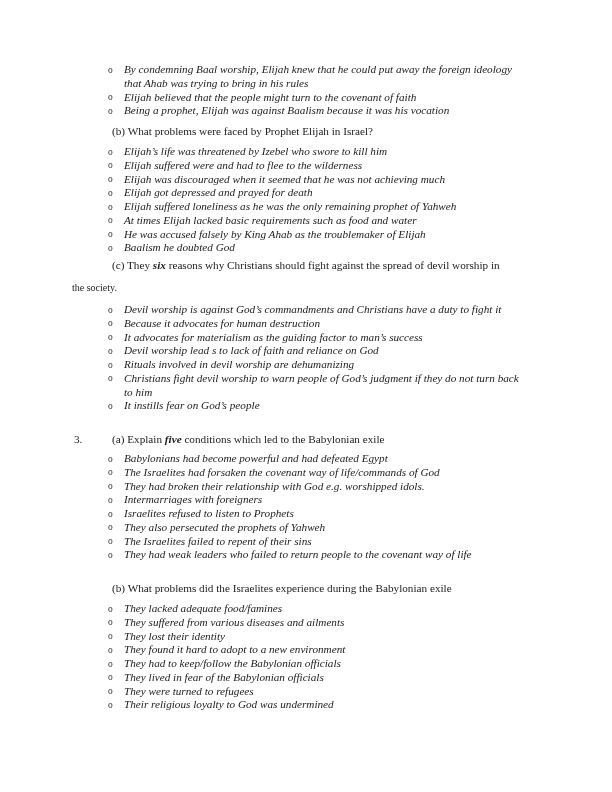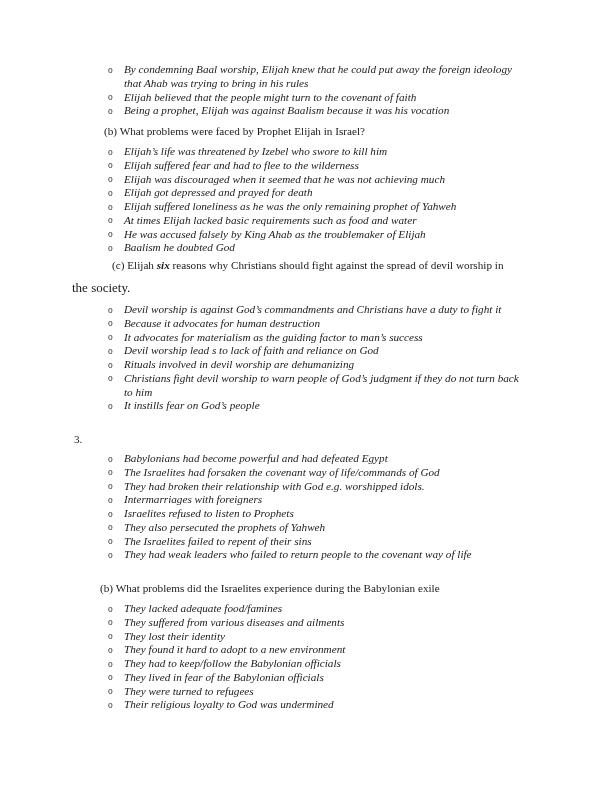--- a/index.html
+++ b/index.html
@@ -27,21 +27,21 @@
     position: absolute;
     font-size: 11.2px;
     line-height: 14px;
     font-style: normal;
     white-space: nowrap;
   }
   .heading b { font-weight: bold; font-style: italic; }
 
   .contline {
     position: absolute;
-    font-size: 13px;
+    font-size: 10px;
     line-height: 14px;
     white-space: nowrap;
     text-align: right;
   }
 
   .qnum {
     position: absolute;
     font-size: 11.2px;
     line-height: 14px;
   }
@@ -91,33 +91,33 @@
     <li class="bitem">
       <span class="marker">o</span>
       <span class="btext">Elijah believed that the people might turn to the covenant of faith</span>
     </li>
     <li class="bitem">
       <span class="marker">o</span>
       <span class="btext">Being a prophet, Elijah was against Baalism because it was his vocation</span>
     </li>
   </ul>
 
-  <div class="heading" style="left:104px; top:124px;">
+  <div class="heading" style="left:112px; top:124px;">
     <span>(b)</span>
     <span>What problems were faced by Prophet Elijah in Israel?</span>
   </div>
 
   <ul class="blist" style="left:108px; top:145px; width:400px;">
     <li class="bitem">
       <span class="marker">o</span>
       <span class="btext">Elijah’s life was threatened by Izebel who swore to kill him</span>
     </li>
     <li class="bitem">
       <span class="marker">o</span>
-      <span class="btext">Elijah suffered fear and had to flee to the wilderness</span>
+      <span class="btext">Elijah suffered were and had to flee to the wilderness</span>
     </li>
     <li class="bitem">
       <span class="marker">o</span>
       <span class="btext">Elijah was discouraged when it seemed that he was not achieving much</span>
     </li>
     <li class="bitem">
       <span class="marker">o</span>
       <span class="btext">Elijah got depressed and prayed for death</span>
     </li>
     <li class="bitem">
@@ -133,21 +133,21 @@
       <span class="btext">He was accused falsely by King Ahab as the troublemaker of Elijah</span>
     </li>
     <li class="bitem">
       <span class="marker">o</span>
       <span class="btext">Baalism he doubted God</span>
     </li>
   </ul>
 
   <div class="heading" style="left:112px; top:258px;">
     <span>(c)</span>
-    <span>Elijah </span><b>six</b><span> reasons why Christians should fight against the spread of devil worship in</span>
+    <span>They </span><b>six</b><span> reasons why Christians should fight against the spread of devil worship in</span>
   </div>
   <div class="contline" style="left:72px; top:281px;">the society.</div>
 
   <ul class="blist" style="left:108px; top:303px; width:400px;">
     <li class="bitem">
       <span class="marker">o</span>
       <span class="btext">Devil worship is against God’s commandments and Christians have a duty to fight it</span>
     </li>
     <li class="bitem">
       <span class="marker">o</span>
@@ -169,20 +169,24 @@
       <span class="marker">o</span>
       <span class="btext">Christians fight devil worship to warn people of God’s judgment if they do not turn back to him</span>
     </li>
     <li class="bitem">
       <span class="marker">o</span>
       <span class="btext">It instills fear on God’s people</span>
     </li>
   </ul>
 
   <div class="qnum" style="left:74px; top:432px;">3.</div>
+  <div class="heading" style="left:112px; top:432px;">
+    <span>(a)</span>
+    <span>Explain </span><b>five</b><span> conditions which led to the Babylonian exile</span>
+  </div>
 
   <ul class="blist" style="left:108px; top:452px; width:400px;">
     <li class="bitem">
       <span class="marker">o</span>
       <span class="btext">Babylonians had become powerful and had defeated Egypt</span>
     </li>
     <li class="bitem">
       <span class="marker">o</span>
       <span class="btext">The Israelites had forsaken the covenant way of life/commands of God</span>
     </li>
@@ -205,21 +209,21 @@
     <li class="bitem">
       <span class="marker">o</span>
       <span class="btext">The Israelites failed to repent of their sins</span>
     </li>
     <li class="bitem">
       <span class="marker">o</span>
       <span class="btext">They had weak leaders who failed to return people to the covenant way of life</span>
     </li>
   </ul>
 
-  <div class="heading" style="left:100px; top:581px;">
+  <div class="heading" style="left:112px; top:581px;">
     <span>(b)</span>
     <span>What problems did the Israelites experience during the Babylonian exile</span>
   </div>
 
   <ul class="blist" style="left:108px; top:602px; width:400px;">
     <li class="bitem">
       <span class="marker">o</span>
       <span class="btext">They lacked adequate food/famines</span>
     </li>
     <li class="bitem">

